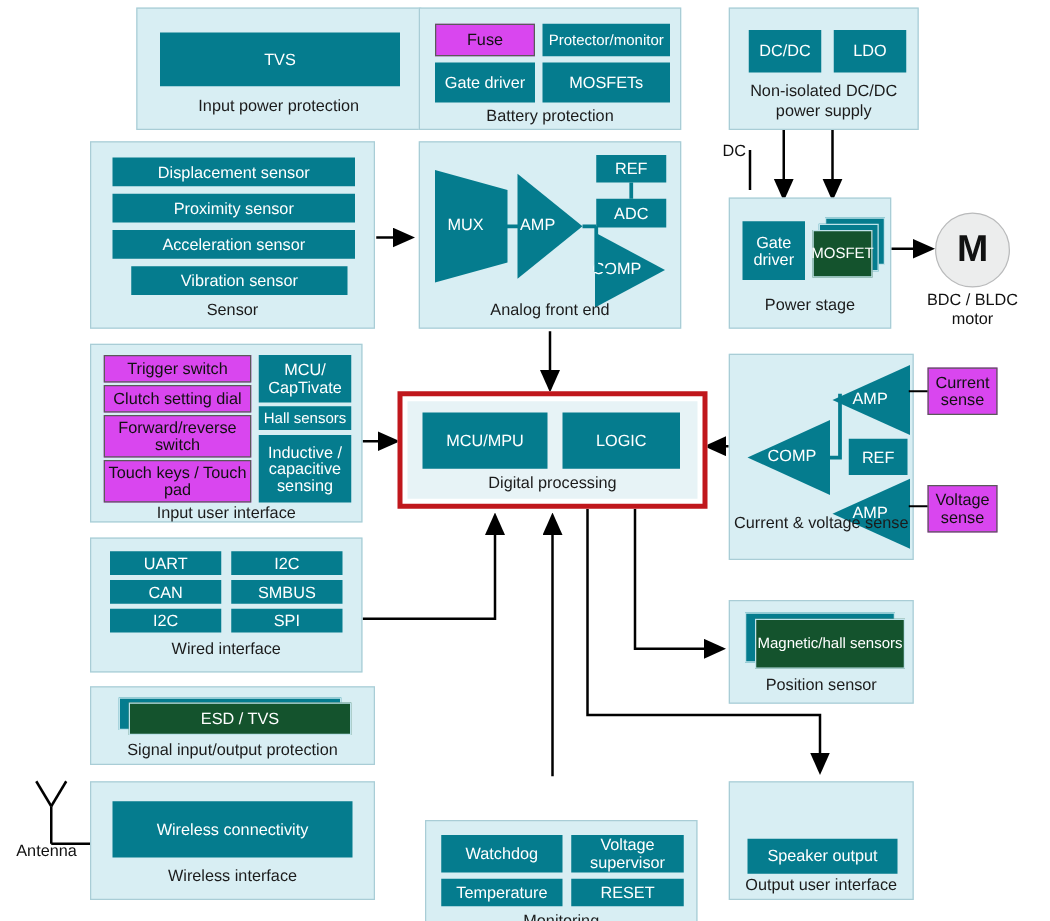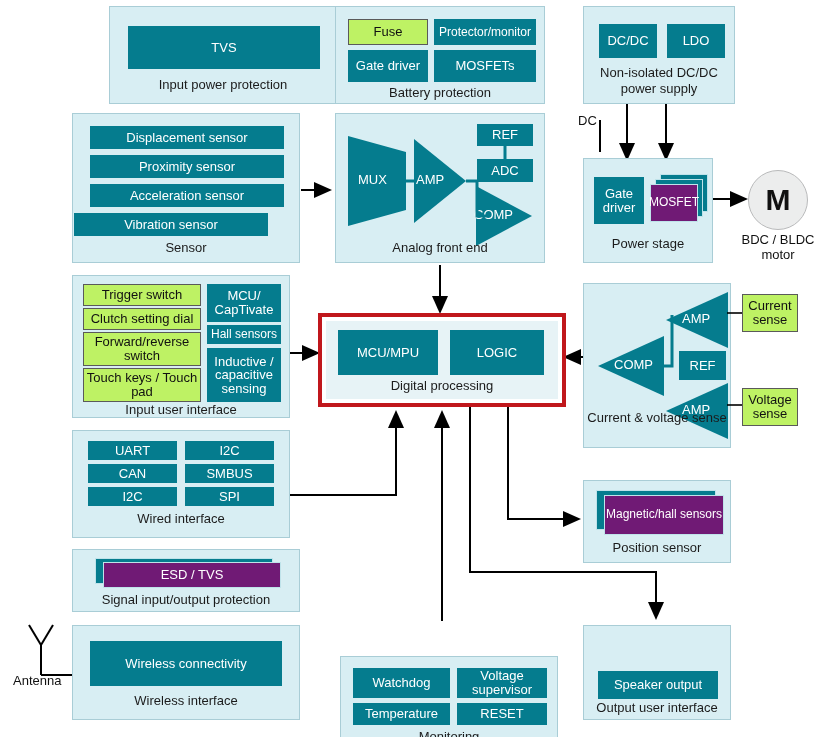--- a/index.html
+++ b/index.html
@@ -2,26 +2,26 @@
 <html><head>
 <meta charset="utf-8">
 <style>
   html,body{margin:0;padding:0;background:#ffffff;}
   body{width:840px;height:737px;position:relative;overflow:hidden;
        font-family:"Liberation Sans","DejaVu Sans",sans-serif;}
   .panel{position:absolute;background:#d8eef3;border:1px solid #a9cdd6;box-sizing:border-box;}
   .panel-label{position:absolute;left:0;right:0;text-align:center;color:#1b1b1b;font-size:13px;}
   .tbox{position:absolute;background:#057c8e;color:#ffffff;display:flex;align-items:center;
         justify-content:center;text-align:center;box-sizing:border-box;font-size:13px;line-height:1.05;}
-  .wbox{position:absolute;background:#bef264;border:1px solid #5a5a5a;color:#111;display:flex;
+  .wbox{position:absolute;background:#d946ef;border:1px solid #5a5a5a;color:#111;display:flex;
         align-items:center;justify-content:center;text-align:center;box-sizing:border-box;
         font-size:13px;line-height:1.1;}
   .stack{position:absolute;}
   .stack .lay{position:absolute;background:#057c8e;border:1px solid #bfe3ea;box-sizing:border-box;}
-  .stack .top{position:absolute;background:#701a75;color:#fff;display:flex;align-items:center;
+  .stack .top{position:absolute;background:#14532d;color:#fff;display:flex;align-items:center;
         justify-content:center;text-align:center;box-sizing:border-box;font-size:13px;line-height:1.1;
         border:1px solid #bfe3ea;}
   .shape{position:absolute;}
   .shape svg{display:block;overflow:visible;}
   .shape .lbl{position:absolute;color:#fff;font-size:13px;white-space:nowrap;}
   .redbox{position:absolute;border:4px solid #c0171c;background:#ffffff;box-sizing:border-box;}
   .redinner{position:absolute;background:#e7f3f6;box-sizing:border-box;}
   .motor{position:absolute;border-radius:50%;background:#eceded;border:1px solid #b9babb;
          display:flex;align-items:center;justify-content:center;font-size:30px;font-weight:bold;color:#111;}
   .cap{position:absolute;font-size:13px;color:#111;text-align:center;line-height:1.15;}
@@ -88,21 +88,21 @@
   <div class="tbox" style="left:15px;top:17px;width:58px;height:34px;">DC/DC</div>
   <div class="tbox" style="left:83px;top:17px;width:58px;height:34px;">LDO</div>
   <div class="panel-label" style="top:58px;line-height:1.2;">Non-isolated DC/DC power supply</div>
 </div>
 <div class="freetext" style="left:578px;top:113px;">DC</div>
 
 <div class="panel" style="left:72px;top:113px;width:228px;height:150px;">
   <div class="tbox" style="left:17px;top:12px;width:194px;height:23px;">Displacement sensor</div>
   <div class="tbox" style="left:17px;top:41px;width:194px;height:23px;">Proximity sensor</div>
   <div class="tbox" style="left:17px;top:70px;width:194px;height:23px;">Acceleration sensor</div>
-  <div class="tbox" style="left:1px;top:99px;width:194px;height:23px;">Vibration sensor</div>
+  <div class="tbox" style="left:32px;top:99px;width:173px;height:23px;">Vibration sensor</div>
   <div class="panel-label" style="top:126px;">Sensor</div>
 </div>
 
 <div class="panel" style="left:335px;top:113px;width:210px;height:150px;">
   <div class="shape" style="left:12px;top:22px;">
     <svg width="58" height="90">
         <polygon points="0,0 58,16 58,74 0,90" fill="#057c8e"></polygon>
       </svg>
     <span class="lbl" style="left:10px;top:36px;">MUX</span>
   </div>

